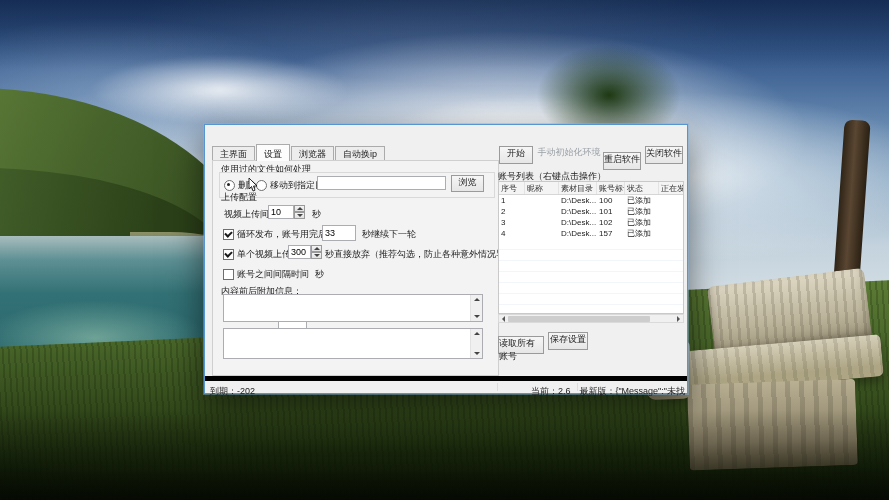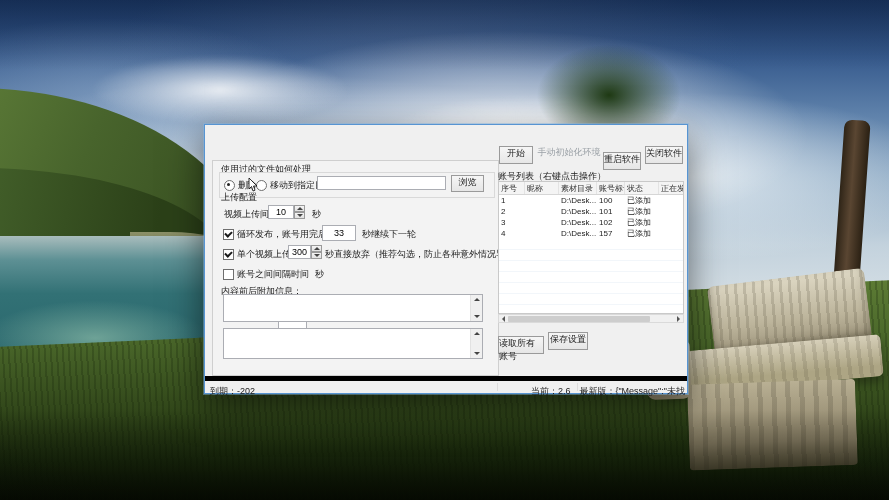--- a/index.html
+++ b/index.html
@@ -104,21 +104,21 @@
   
   .radio{position:absolute;display:flex;align-items:center;cursor:pointer;}
   .radio .dot{width:9px;height:9px;border:1px solid #6e6e6e;border-radius:50%;background:#fff;margin-right:3px;position:relative;flex:none;}
   .radio.sel .dot::after{content:"";position:absolute;left:2px;top:2px;width:3px;height:3px;border-radius:50%;background:#222;}
   .cb{position:absolute;display:flex;align-items:center;cursor:pointer;}
   .cb .box{width:9px;height:9px;border:1px solid #6e6e6e;background:#fff;margin-right:3px;position:relative;flex:none;}
   .cb.checked .box::after{content:"";position:absolute;left:1px;top:1px;width:5px;height:3px;
     border-left:2px solid #1a1a1a;border-bottom:2px solid #1a1a1a;transform:rotate(-45deg);}
   .txt{position:absolute;border:1px solid #abadb3;background:#fff;font-size:9px;padding:0 2px;
     font-family:"Liberation Sans","DejaVu Sans",sans-serif;box-sizing:border-box;}
-  .txt.num{text-align:center;}
+  .txt.num{text-align:left;}
   .btn{position:absolute;background:linear-gradient(180deg,#f6f6f6,#e6e6e6);border:1px solid #9a9a9a;
     display:flex;justify-content:center;cursor:pointer;color:#1c1c1c;box-sizing:border-box;}
   .btn.flat{background:none;border:none;color:#9aa0a6;cursor:default;}
   .spinner{position:absolute;width:11px;display:flex;flex-direction:column;}
   .spin-btn{height:7px;background:linear-gradient(180deg,#f4f4f4,#e2e2e2);border:1px solid #9a9a9a;
     display:flex;align-items:center;justify-content:center;cursor:pointer;box-sizing:border-box;}
   .tri-up{width:0;height:0;border-left:3px solid transparent;border-right:3px solid transparent;border-bottom:3px solid #444;}
   .tri-down{width:0;height:0;border-left:3px solid transparent;border-right:3px solid transparent;border-top:3px solid #444;}
   .tri-left{width:0;height:0;border-top:3px solid transparent;border-bottom:3px solid transparent;border-right:3px solid #555;}
   .tri-right{width:0;height:0;border-top:3px solid transparent;border-bottom:3px solid transparent;border-left:3px solid #555;}
@@ -170,20 +170,26 @@
     <div class="seat"></div>
     <div class="base"></div>
     <div class="arm"></div>
   </div>
   <div class="vignette"></div>
 </div>
 
 <div class="window">
 
 
+  <div class="tabs">
+    <div class="tab"><span>主界面</span></div>
+    <div class="tab active"><span>设置</span></div>
+    <div class="tab"><span>浏览器</span></div>
+    <div class="tab"><span>自动换ip</span></div>
+  </div>
 
   <div class="tab-page">
     <div class="lbl" style="left:8px;top:2px;">使用过的文件如何处理</div>
     <div class="group-box">
       <div class="radio sel" style="left:4px;top:6px;">
         <div class="dot"></div>
         <span>删除</span>
       </div>
       <div class="radio" style="left:36px;top:6px;">
         <div class="dot"></div>

